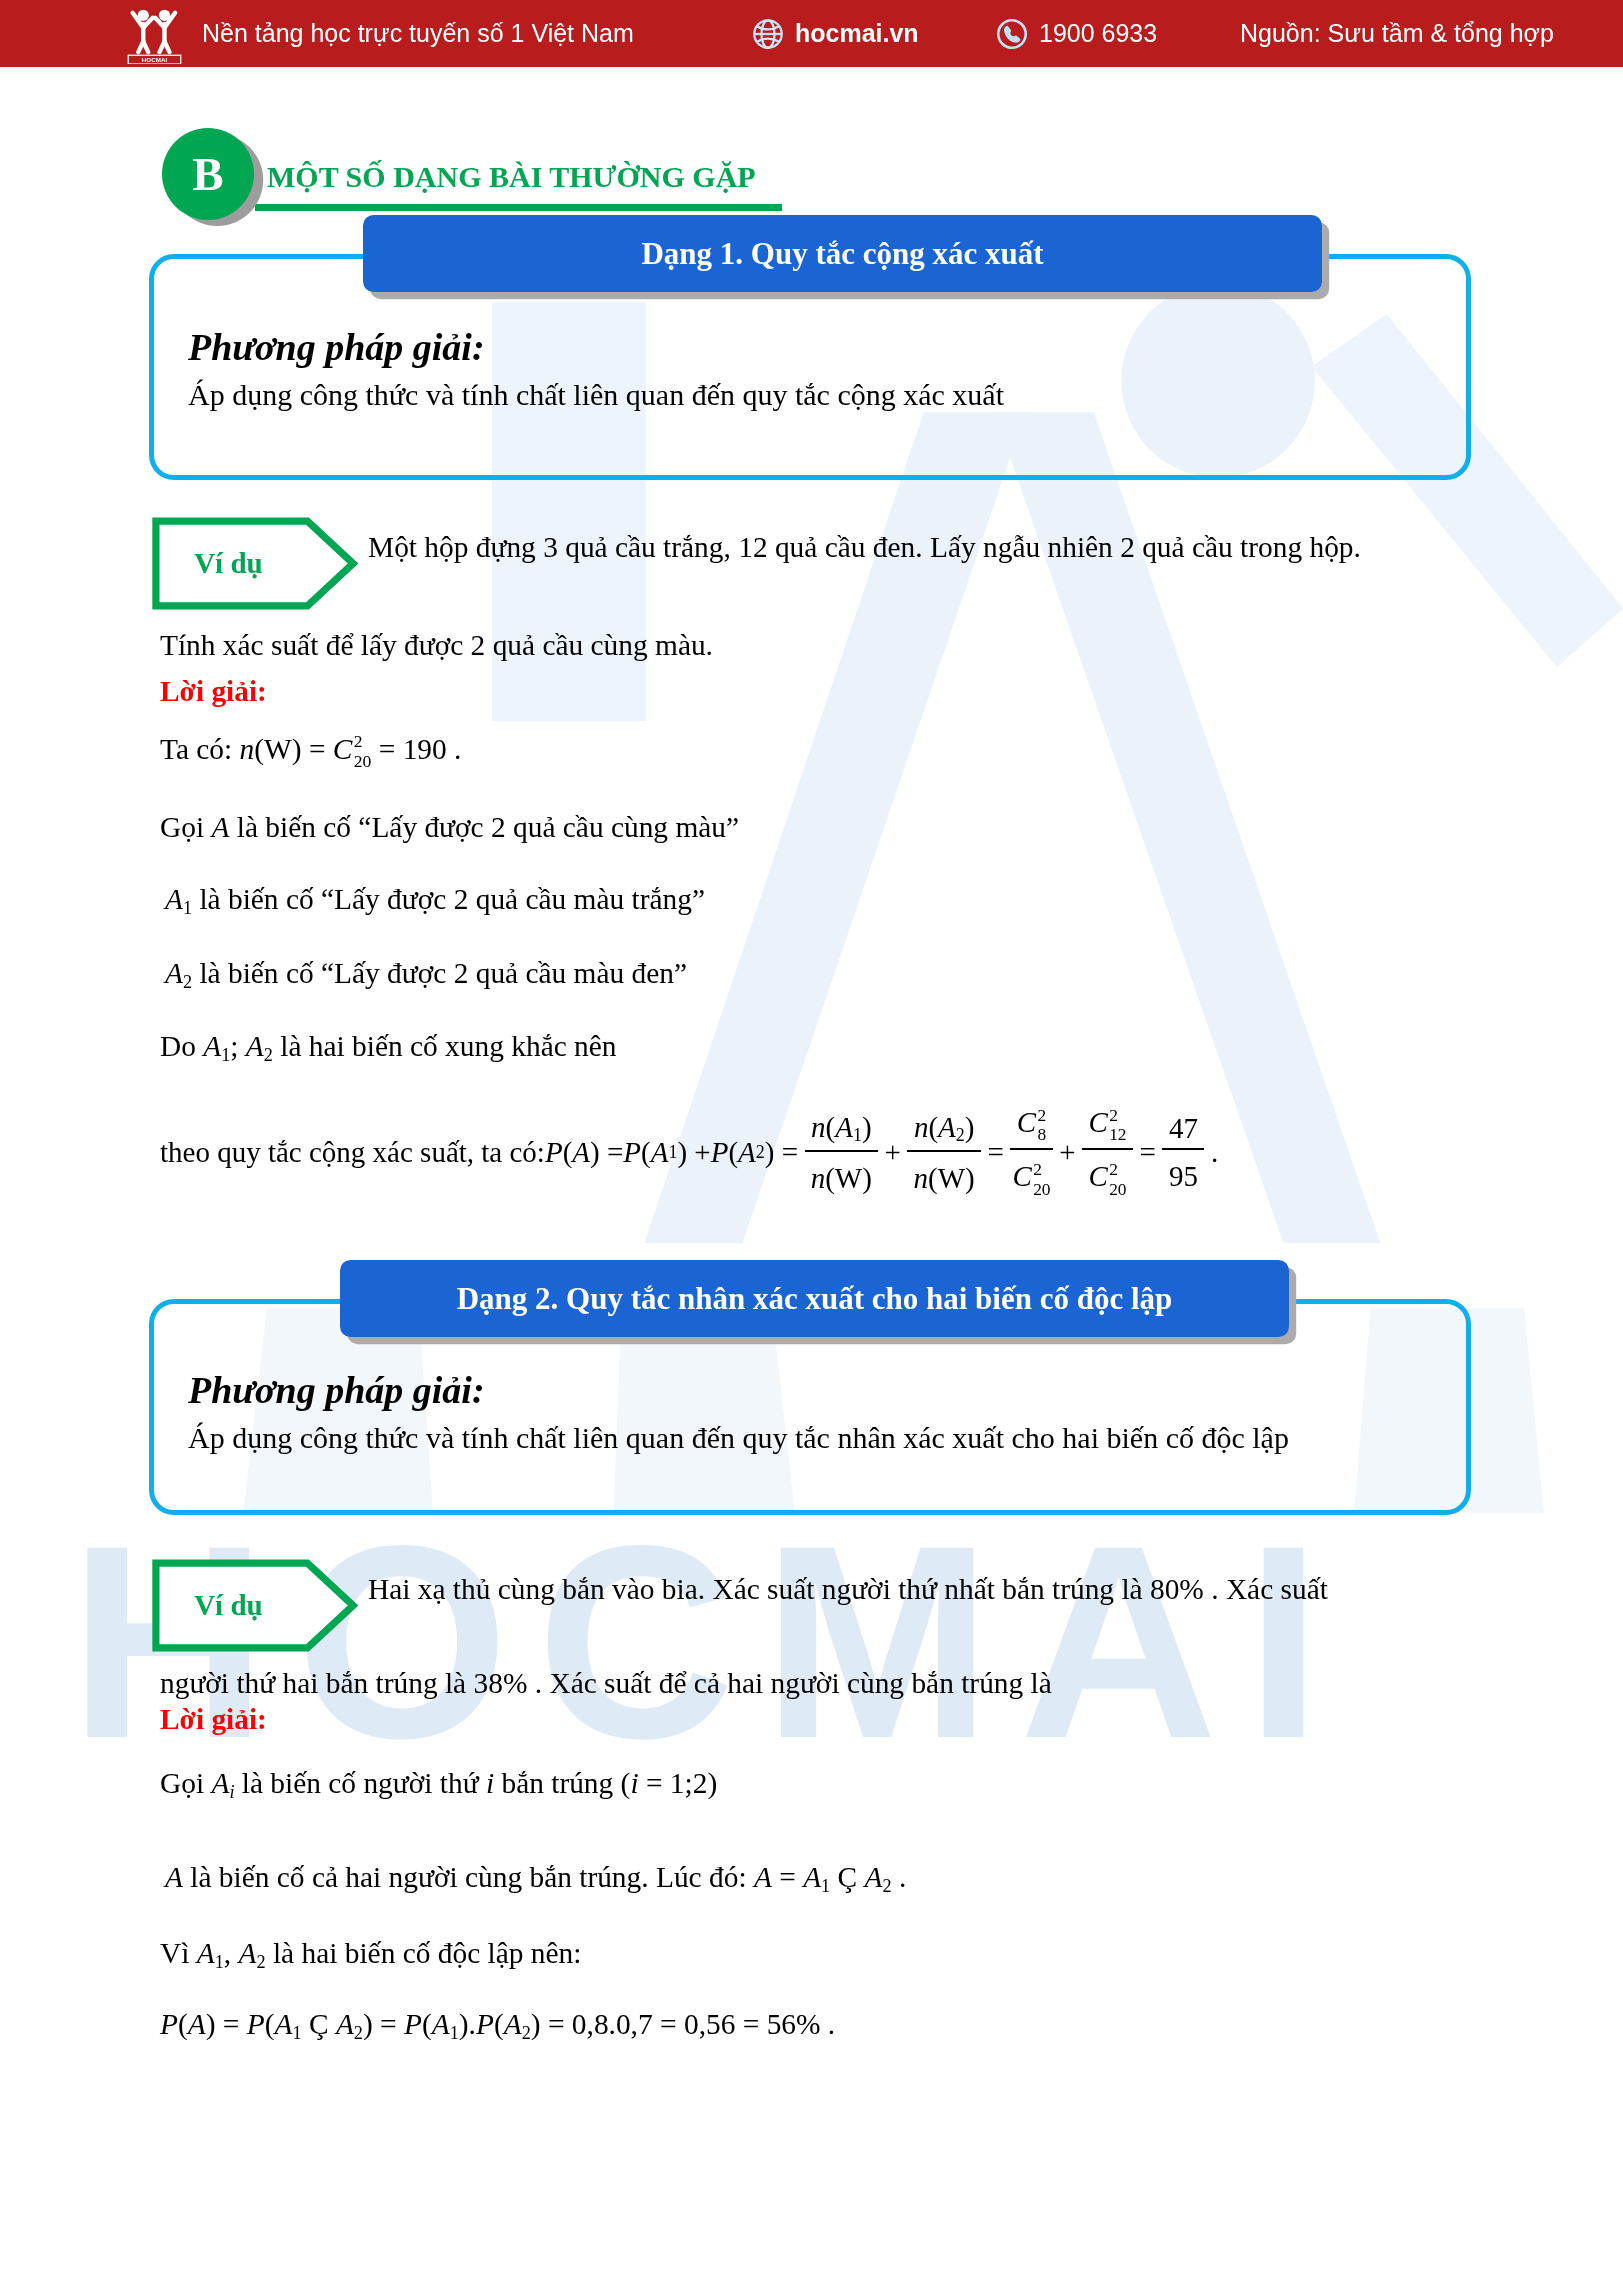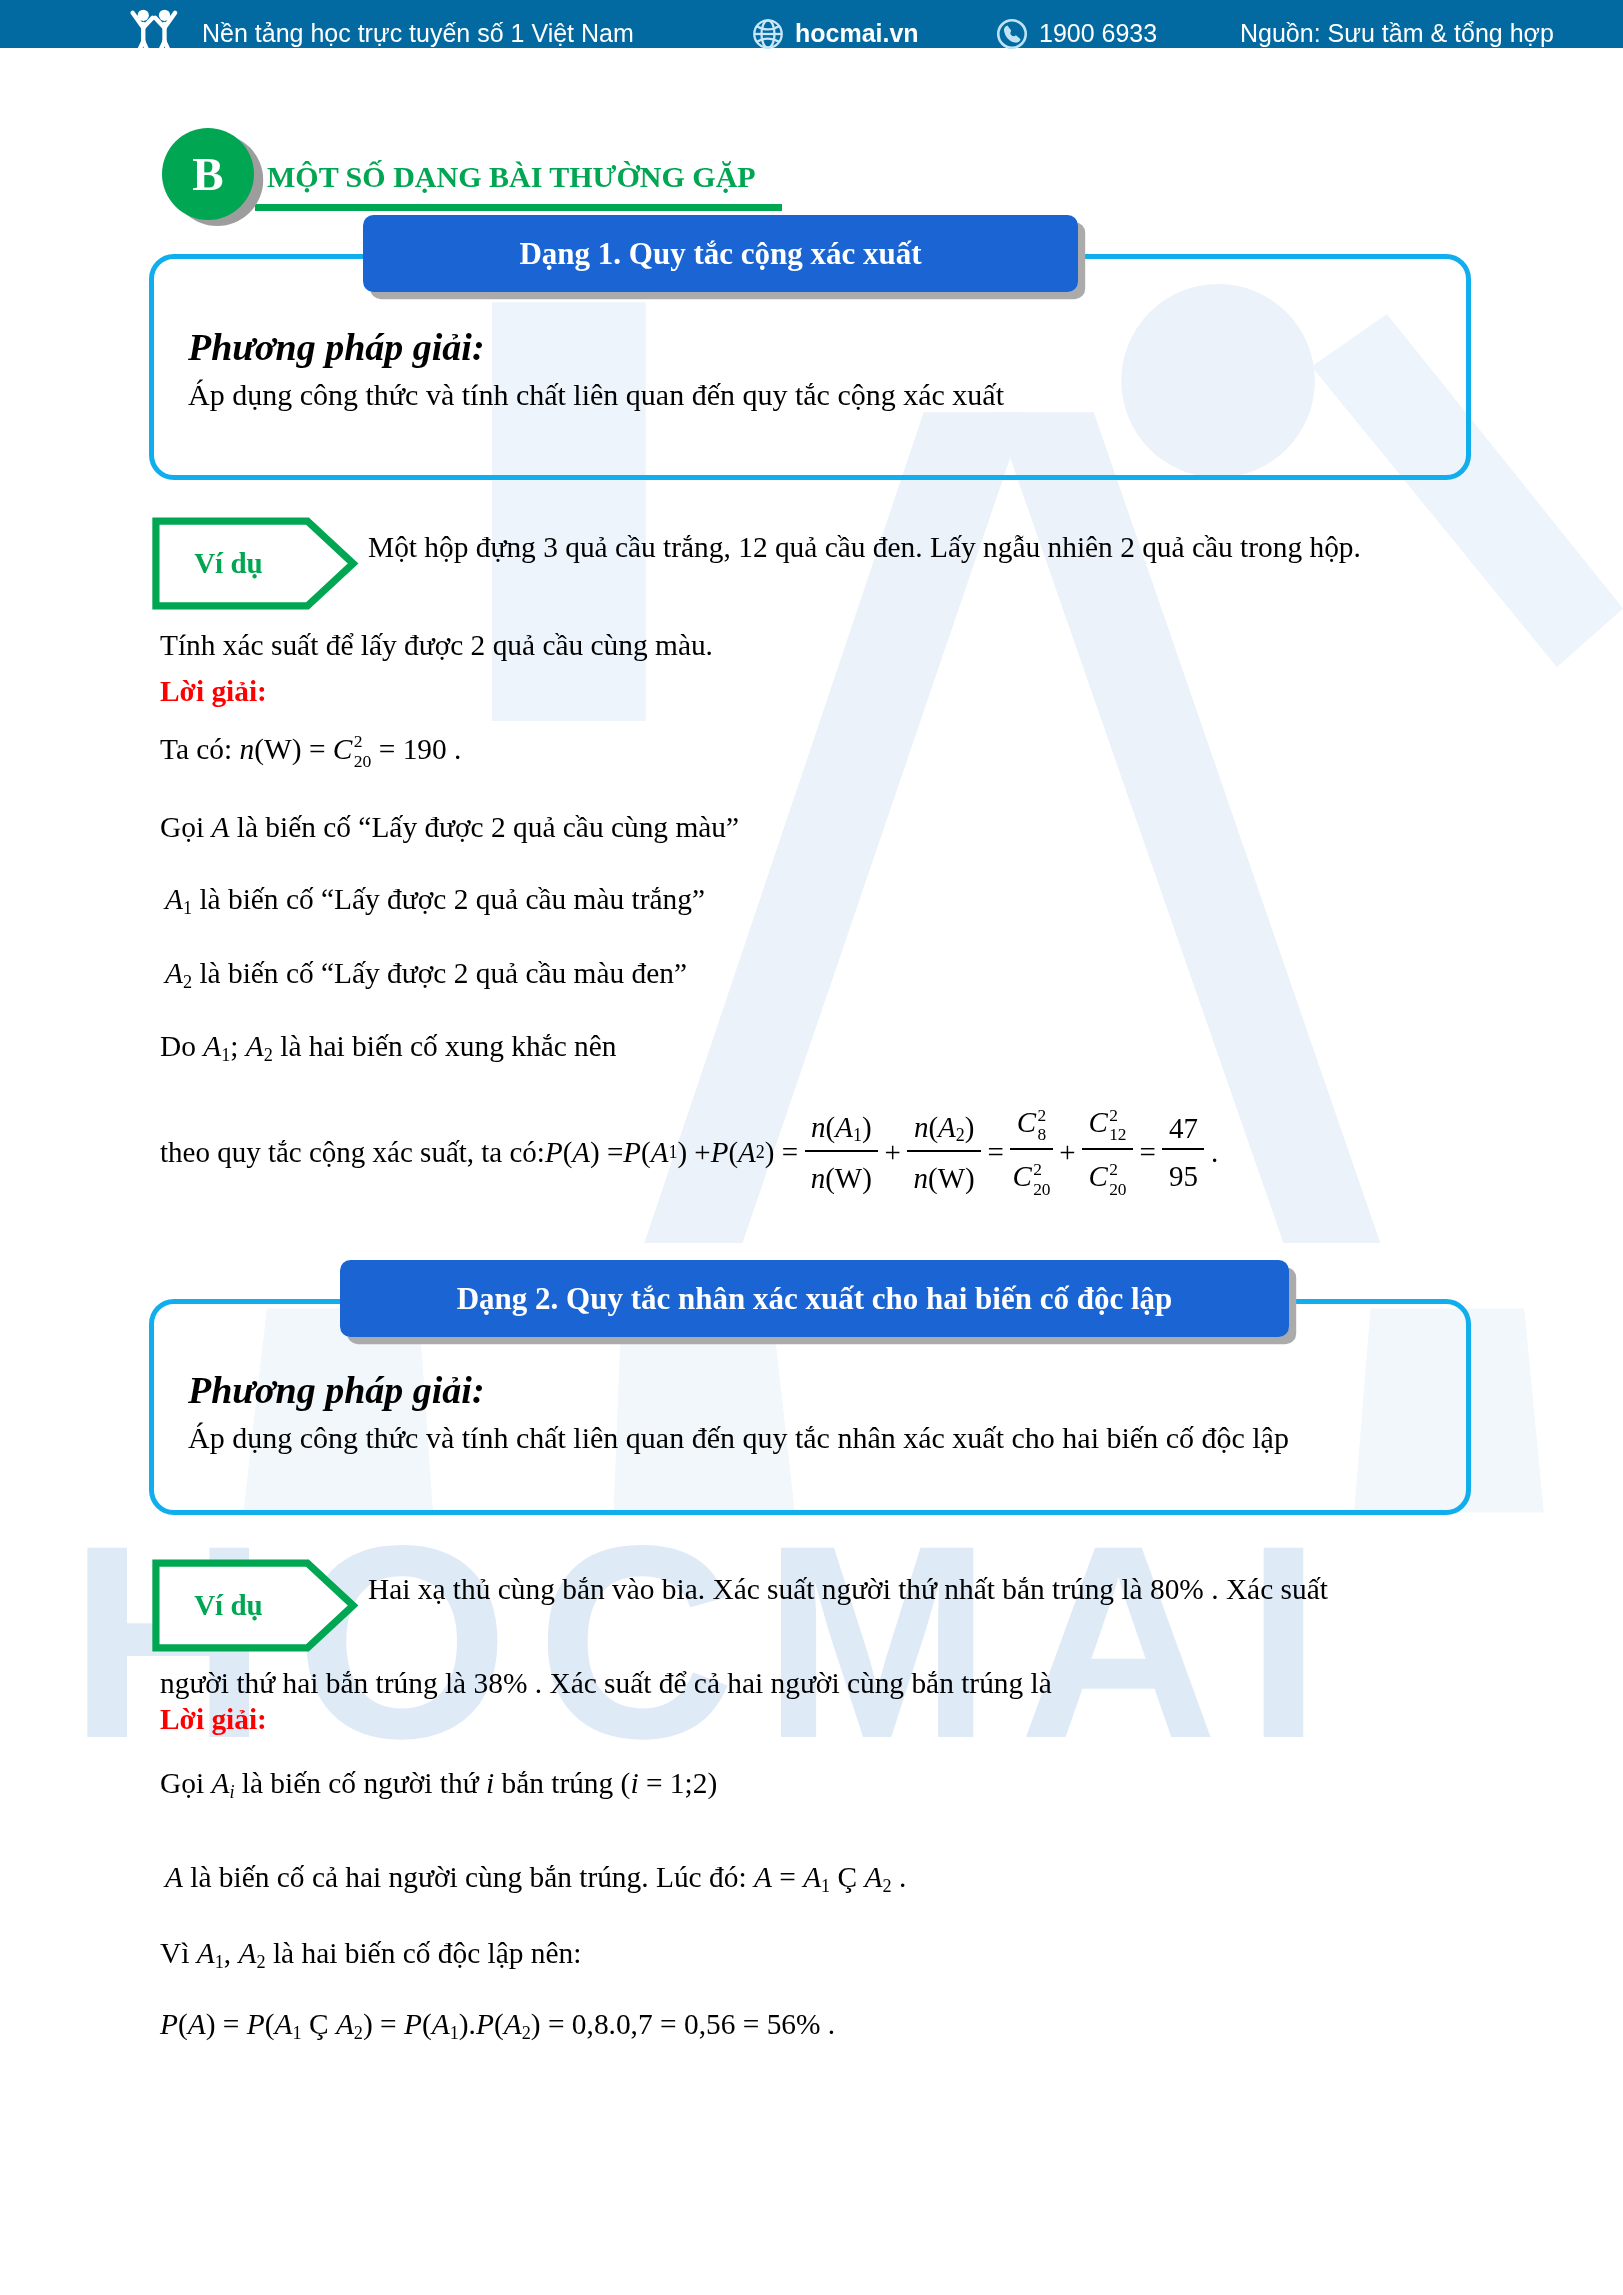--- a/index.html
+++ b/index.html
@@ -2,21 +2,21 @@
 <html style="font-size:10.5px"><head>
 <meta charset="utf-8">
 <style>
   * { margin:0; padding:0; box-sizing:border-box; }
   body { background:#ffffff; }
   .page { position:relative; width:1623px; height:2295px; background:#ffffff; overflow:hidden;
           font-family:"Liberation Serif","DejaVu Serif",serif; color:#000; }
   .abs { position:absolute; }
 
   
-  .topbar { position:absolute; top:0; left:0; width:1623px; height:48px; background:#0369a1; z-index:5; }
+  .topbar { position:absolute; top:0; left:0; width:1623px; height:67px; background:#b91c1c; z-index:5; }
   .topbar .t { position:absolute; color:#fff; font-family:"Liberation Sans","DejaVu Sans",sans-serif;
                font-size:25px; line-height:67px; white-space:nowrap; }
   .footbar { position:absolute; bottom:0; left:0; width:1623px; height:69px; background:#1176BD; z-index:5;
              display:flex; align-items:center; justify-content:center; }
   .footbar .t { color:#fff; font-family:"Liberation Sans","DejaVu Sans",sans-serif; font-size:26px; }
 
   
   .wm { position:absolute; inset:0; z-index:0; }
   .wm-word { position:absolute; left:69px; top:1484px; width:1505px;
              font-family:"Liberation Sans","DejaVu Sans",sans-serif; font-weight:bold;
@@ -31,21 +31,21 @@
   .sec-underline { position:absolute; left:255px; top:204px; width:527px; height:6.5px; background:#00A651; z-index:2; }
 
   
   .cyan-box { position:absolute; border:5.2px solid #10AEEC; border-radius:25px; background:transparent; z-index:1; }
   .box1 { left:149px; top:254px; width:1322px; height:226px; }
   .box2 { left:149px; top:1299px; width:1322px; height:216px; }
   .dang-bar { position:absolute; height:77px; background:#1A65D3; border-radius:10.5px;
               box-shadow:7.2px 7.2px 0 #ABABAB; z-index:2;
               display:flex; align-items:center; justify-content:center; }
   .dang-bar span { color:#fff; font-weight:bold; font-size:31px; white-space:nowrap; }
-  .bar1 { left:363px; top:215px; width:715px; }
+  .bar1 { left:363px; top:215px; width:959px; }
   .bar2 { left:340px; top:1260px; width:949px; }
   .m-label { position:absolute; font-weight:bold; font-style:italic; font-size:38px; z-index:2; }
   .m-text  { position:absolute; font-size:30px; z-index:2; }
 
   
   .vidu { position:absolute; width:209px; height:93px; z-index:3; }
   .vidu .lbl { position:absolute; left:7.9px; top:0; width:137px; height:93px;
                display:flex; align-items:center; justify-content:center;
                color:#00A651; font-weight:bold; font-size:29px; }
 

